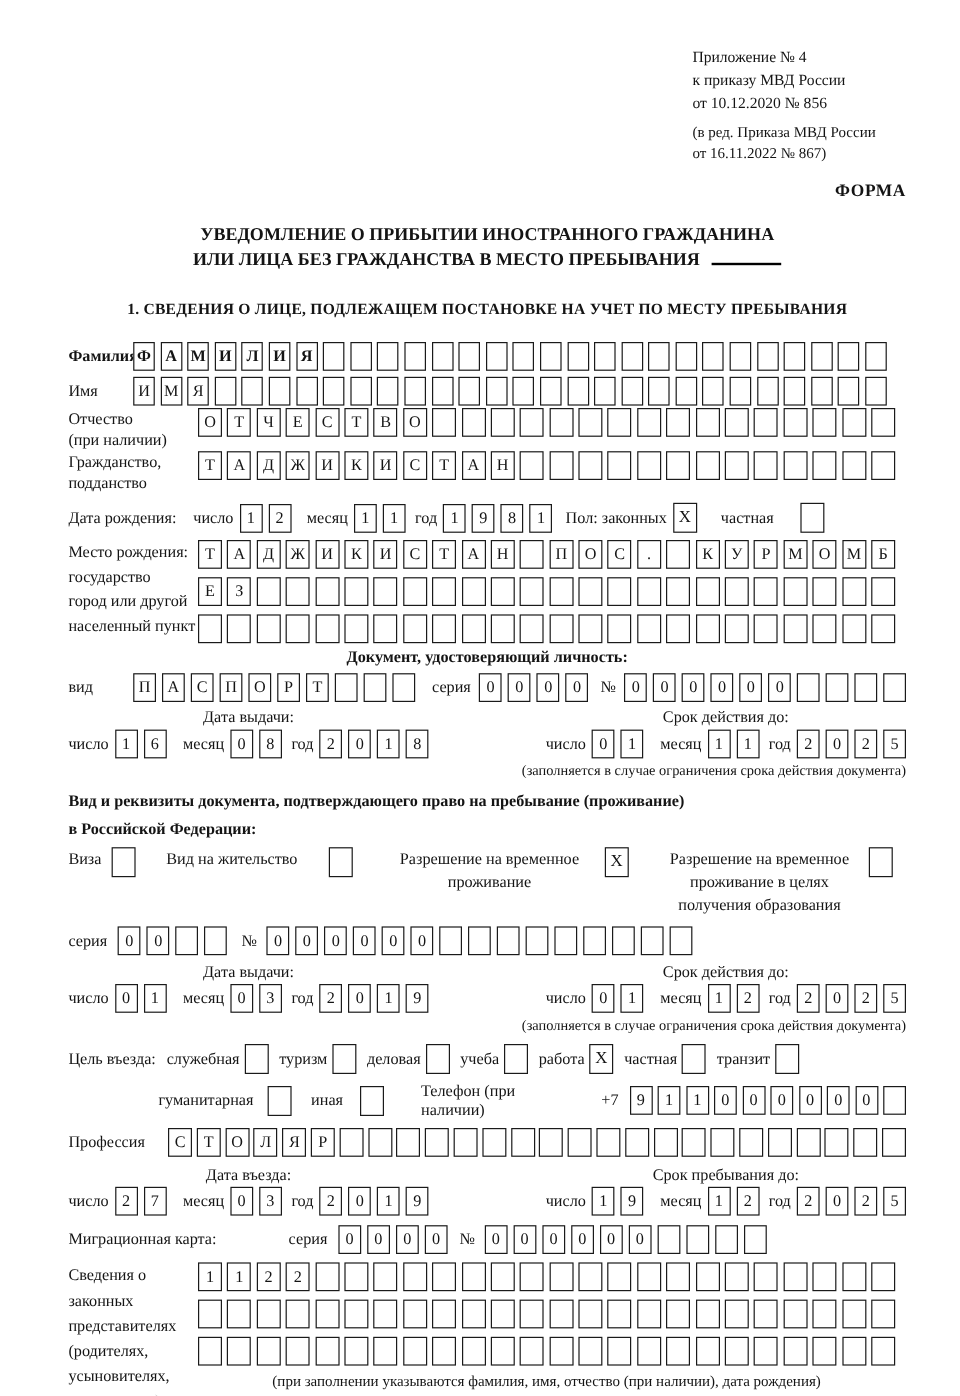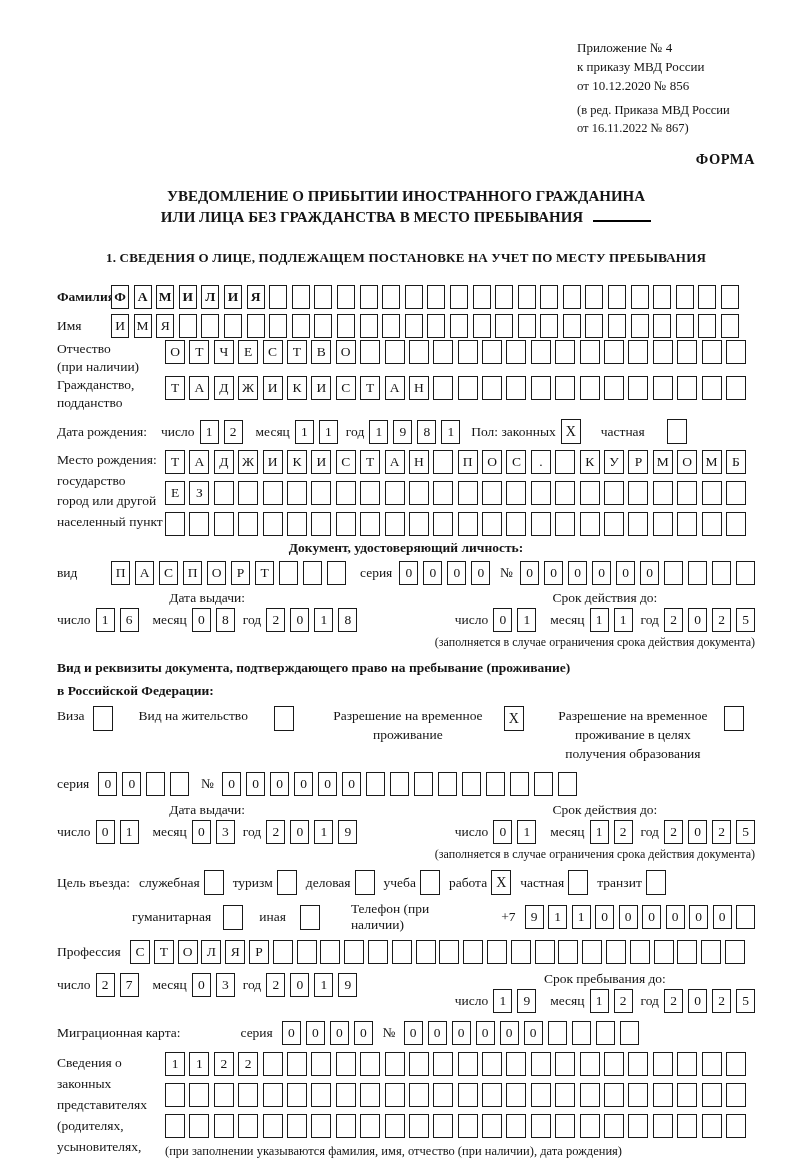--- a/index.html
+++ b/index.html
@@ -42,21 +42,21 @@
   .dg-head { text-align:center; font-size:13.5px; line-height:16px; }
   .dg-row { display:flex; align-items:center; margin-top:2px; }
   .dg-lab { margin-right:5px; }
   .note { text-align:right; font-size:12px; margin-top:3px; }
   .intro { line-height:23px; margin-top:6px;font-weight:bold; }
   .opt-row { display:flex; gap:26px; align-items:flex-start; margin-top:4px; }
   .opt { display:inline-flex; align-items:flex-start; gap:8px; }
   .opt-text { display:inline-block; text-align:center; line-height:19px; }
   .purpose-row { display:flex; align-items:center; gap:9px; margin-top:8px; flex-wrap:nowrap; }
   .purpose-row .opt { align-items:center; gap:4px; }
-  .footnote { font-size:12.5px; margin-top:6px; }
+  .footnote { font-size:12.5px; text-align:center; margin-top:6px; }
   .stack > * + * { margin-top:7px; }
 </style>
 </head>
 <body>
 
 <div class="page">
 
   <div class="annex">
     <div>Приложение № 4</div>
     <div>к приказу МВД России</div>
@@ -567,21 +567,21 @@
         <span class="cell">0</span>
         <span class="cell">0</span>
         <span class="cell">0</span>
         <span class="cell">0</span>
         <span class="cell">0</span>
         <span class="cell">0</span>
         <span class="cell"></span>
       </span>
   </div>
 
-  <div class="frow" style="margin-top:7px; align-items:center;">
+  <div class="frow" style="margin-top:7px; align-items:center;justify-content:space-between;">
     <span class="flabel" style="width:73px">Профессия</span>
     <span class="cellrow c26">
         <span class="cell">С</span>
         <span class="cell">Т</span>
         <span class="cell">О</span>
         <span class="cell">Л</span>
         <span class="cell">Я</span>
         <span class="cell">Р</span>
         <span class="cell"></span>
         <span class="cell"></span>
@@ -601,20 +601,21 @@
         <span class="cell"></span>
         <span class="cell"></span>
         <span class="cell"></span>
         <span class="cell"></span>
         <span class="cell"></span>
       </span>
   </div>
 
   <div class="dates-pair" style="margin-top:7px">
     <div class="dategroup">
+      <div class="dg-head">Дата въезда:</div>
       <div class="dg-row">
         <span class="dg-lab">число</span>
         <span class="cellrow cdate">
             <span class="cell">2</span>
             <span class="cell">7</span>
           </span>
         <span class="dg-lab" style="margin-left:14px">месяц</span>
         <span class="cellrow cdate">
             <span class="cell">0</span>
             <span class="cell">3</span>

